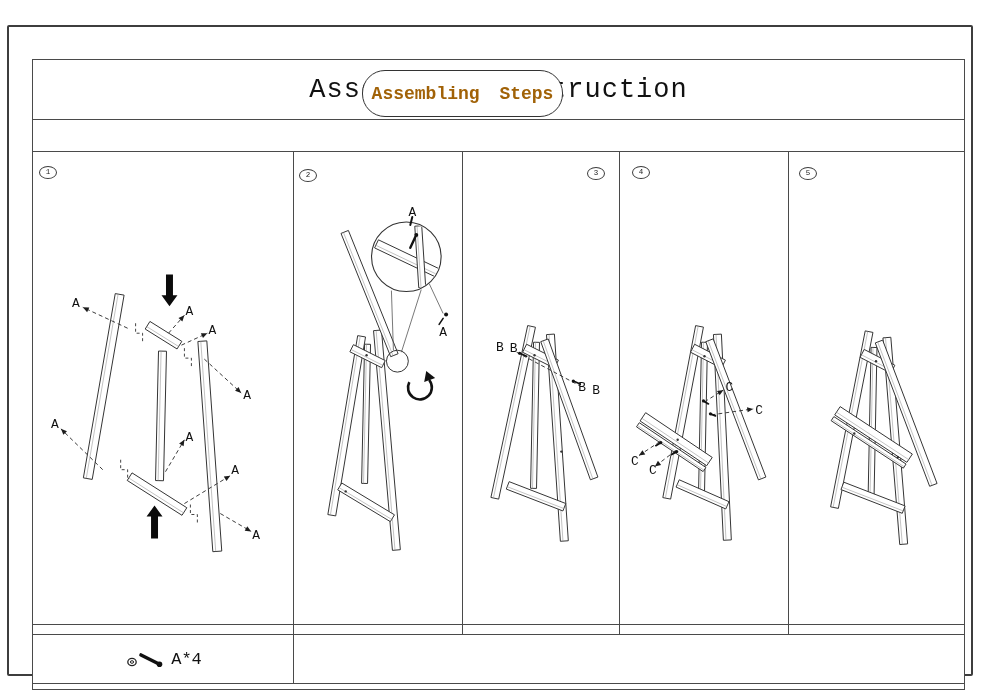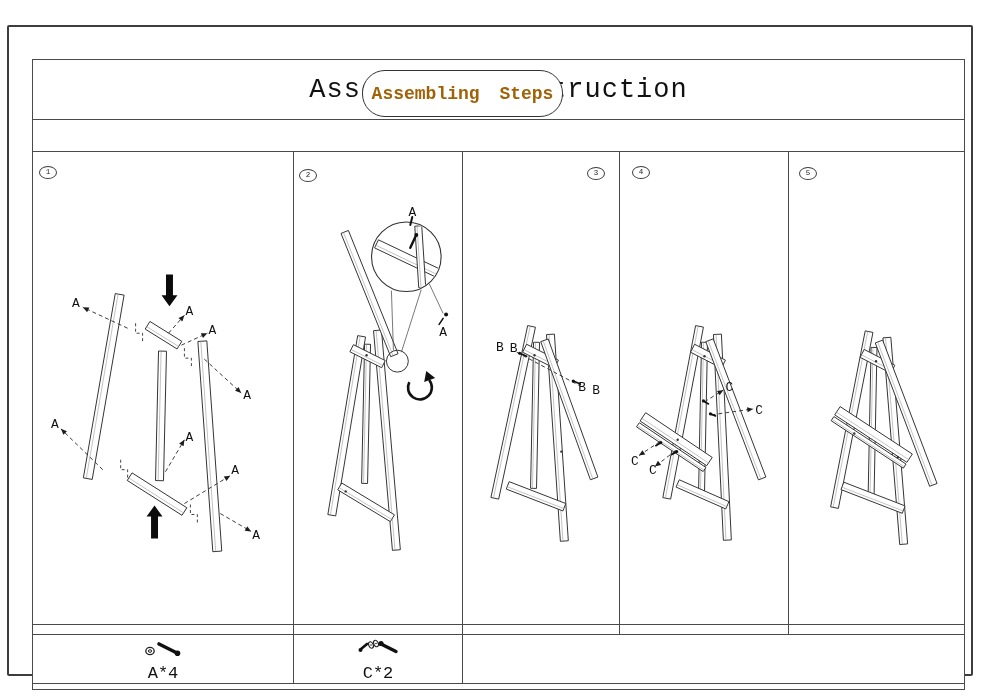--- a/index.html
+++ b/index.html
@@ -17,21 +17,21 @@
   .cell{box-sizing:border-box;border-right:1.2px solid #4a4a4a;height:100%;position:relative;}
   .cell:last-child{border-right:none;flex:1;}
   .panels{height:472px;border-bottom:1.2px solid #4a4a4a;}
   .gaprow{height:9px;}
   .hwrow{height:48px;border-top:1.2px solid #4a4a4a;border-bottom:1.2px solid #4a4a4a;}
   .spacer{flex:1;}
   .panel svg{position:absolute;left:0;top:0;width:100%;height:100%;}
   .marker{position:absolute;width:16px;height:11px;border:1px solid #3c3c3c;border-radius:50%;
           display:flex;align-items:center;justify-content:center;z-index:7;background:#fff;}
   .marker span{font-size:7.5px;line-height:1;color:#222;}
-  .hw-cell{display:flex;flex-direction:column;align-items:center;justify-content:center;gap:5px;}
+  .hw-cell{display:flex;flex-direction:row;align-items:center;justify-content:center;gap:5px;}
   .hw-label{font-size:17px;color:#111;line-height:1;}
 </style>
 </head>
 <body>
 
 <div class="page">
   <div class="outer">
     <div class="inner">
 
       <div class="title-row">
@@ -246,33 +246,20 @@
       <div class="row hwrow">
         <div class="cell hw-cell" style="width:261px">
           <svg id="hw0" width="42" height="24" viewBox="0 0 42 24">
               <ellipse cx="8" cy="15" rx="4.2" ry="3.6" fill="#fff" stroke="#222" stroke-width="1.3"></ellipse>
               <ellipse cx="8" cy="15" rx="1.6" ry="1.3" fill="none" stroke="#222" stroke-width="1"></ellipse>
               <line x1="17" y1="8" x2="34" y2="16.5" stroke="#111" stroke-width="3.6" stroke-linecap="round"></line>
               <circle cx="35.5" cy="17.3" r="2.8" fill="#111"></circle>
             </svg>
           <span class="hw-label">A*4</span>
         </div>
-        <div class="cell hw-cell" style="width:169px">
-          <svg id="hw3" width="42" height="24" viewBox="0 0 42 24">
-              <line x1="4" y1="13" x2="10" y2="8" stroke="#111" stroke-width="2.6" stroke-linecap="round"></line>
-              <circle cx="3.5" cy="14" r="2" fill="#111"></circle>
-              <ellipse cx="14" cy="9" rx="2.2" ry="3.4" fill="#fff" stroke="#222" stroke-width="1.1" transform="rotate(-25 14 9)"></ellipse>
-              <circle cx="14" cy="9" r="0.8" fill="#222"></circle>
-              <ellipse cx="19" cy="7.5" rx="2.2" ry="3.4" fill="#fff" stroke="#222" stroke-width="1.1" transform="rotate(-25 19 7.5)"></ellipse>
-              <circle cx="19" cy="7.5" r="0.8" fill="#222"></circle>
-              <circle cx="24" cy="7.5" r="2.6" fill="#111"></circle>
-              <line x1="25" y1="8.5" x2="39" y2="15.5" stroke="#111" stroke-width="3.4" stroke-linecap="round"></line>
-            </svg>
-          <span class="hw-label">C*2</span>
-        </div>
         <div class="cell hw-cell">
           <span class="hw-label"></span>
         </div>
       </div>
 
       <div class="spacer"></div>
     </div>
   </div>
 
   <div class="banner">

